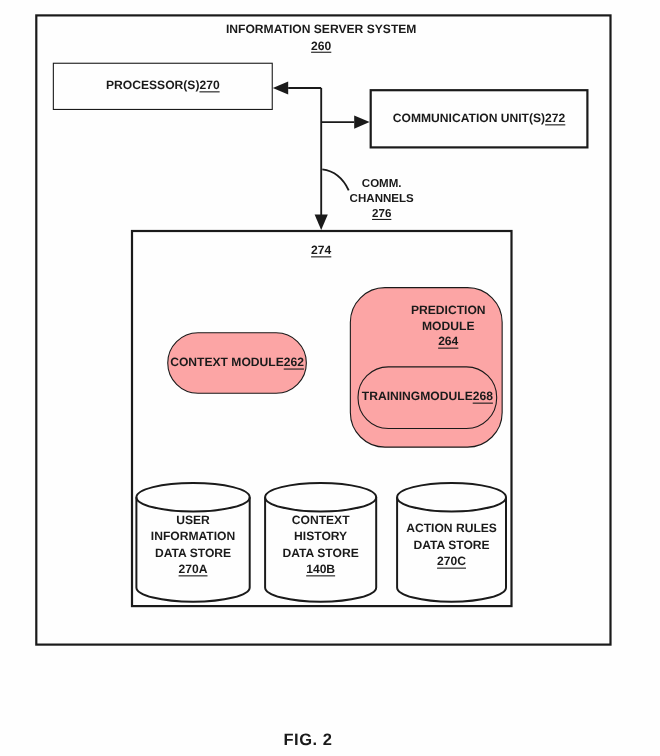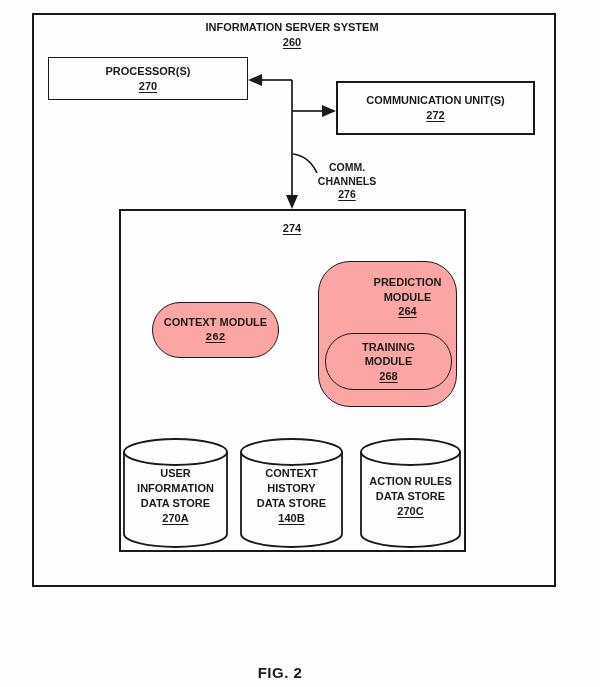--- a/index.html
+++ b/index.html
@@ -7,21 +7,21 @@
     position:relative;width:600px;height:687px;background:#fefefe;
     font-family:"Liberation Sans", sans-serif;color:#1a1a1a;overflow:hidden;
   }
   .lineart{position:absolute;left:0;top:0;width:600px;height:687px;}
   .box{position:absolute;border:2px solid #1a1a1a;box-sizing:border-box;background:transparent;}
   .module{position:absolute;border:1.7px solid #1a1a1a;box-sizing:border-box;background:#fca5a5;}
   .label{
     position:absolute;text-align:center;font-weight:bold;font-size:11px;line-height:15px;
     letter-spacing:0px;color:#1a1a1a;
   }
-  .flexcenter{display:flex;flex-direction:column;align-items:center;justify-content:center;}
+  .flexcenter{display:flex;align-items:center;justify-content:center;}
   .ref{text-decoration:underline;text-underline-offset:2px;text-align:center;}
   .title-block{line-height:15px;}
   .comm-label{font-size:10.5px;line-height:13.5px;}
   .caption{position:absolute;font-weight:bold;font-size:15px;letter-spacing:0.5px;text-align:center;}
 </style>
 </head>
 <body>
 
 <div class="canvas">
 
@@ -78,21 +78,21 @@
     <div class="ref">276</div>
   </div>
 
   <div class="box" style="left:119px;top:209px;width:347px;height:343px;"></div>
   <div class="label title-block" style="left:142px;top:221px;width:300px;">
     <div class="ref">274</div>
   </div>
 
   <div class="module flexcenter" style="left:152px;top:302px;width:127px;height:56px;border-radius:28px;">
     <div class="label" style="position:static;">CONTEXT MODULE</div>
-    <div class="label ref" style="position:static;font-family:Liberation Mono, monospace;">262</div>
+    <div class="label ref" style="position:static;">262</div>
   </div>
 
   <div class="module" style="left:318px;top:261px;width:139px;height:146px;border-radius:32px;"></div>
   <div class="label" style="left:318px;top:275px;width:139px;line-height:14.5px;padding-left:20px;">
     <div>PREDICTION</div>
     <div>MODULE</div>
     <div class="ref">264</div>
   </div>
 
   <div class="module flexcenter" style="left:325px;top:333px;width:127px;height:57px;border-radius:28px;line-height:14.5px;">

